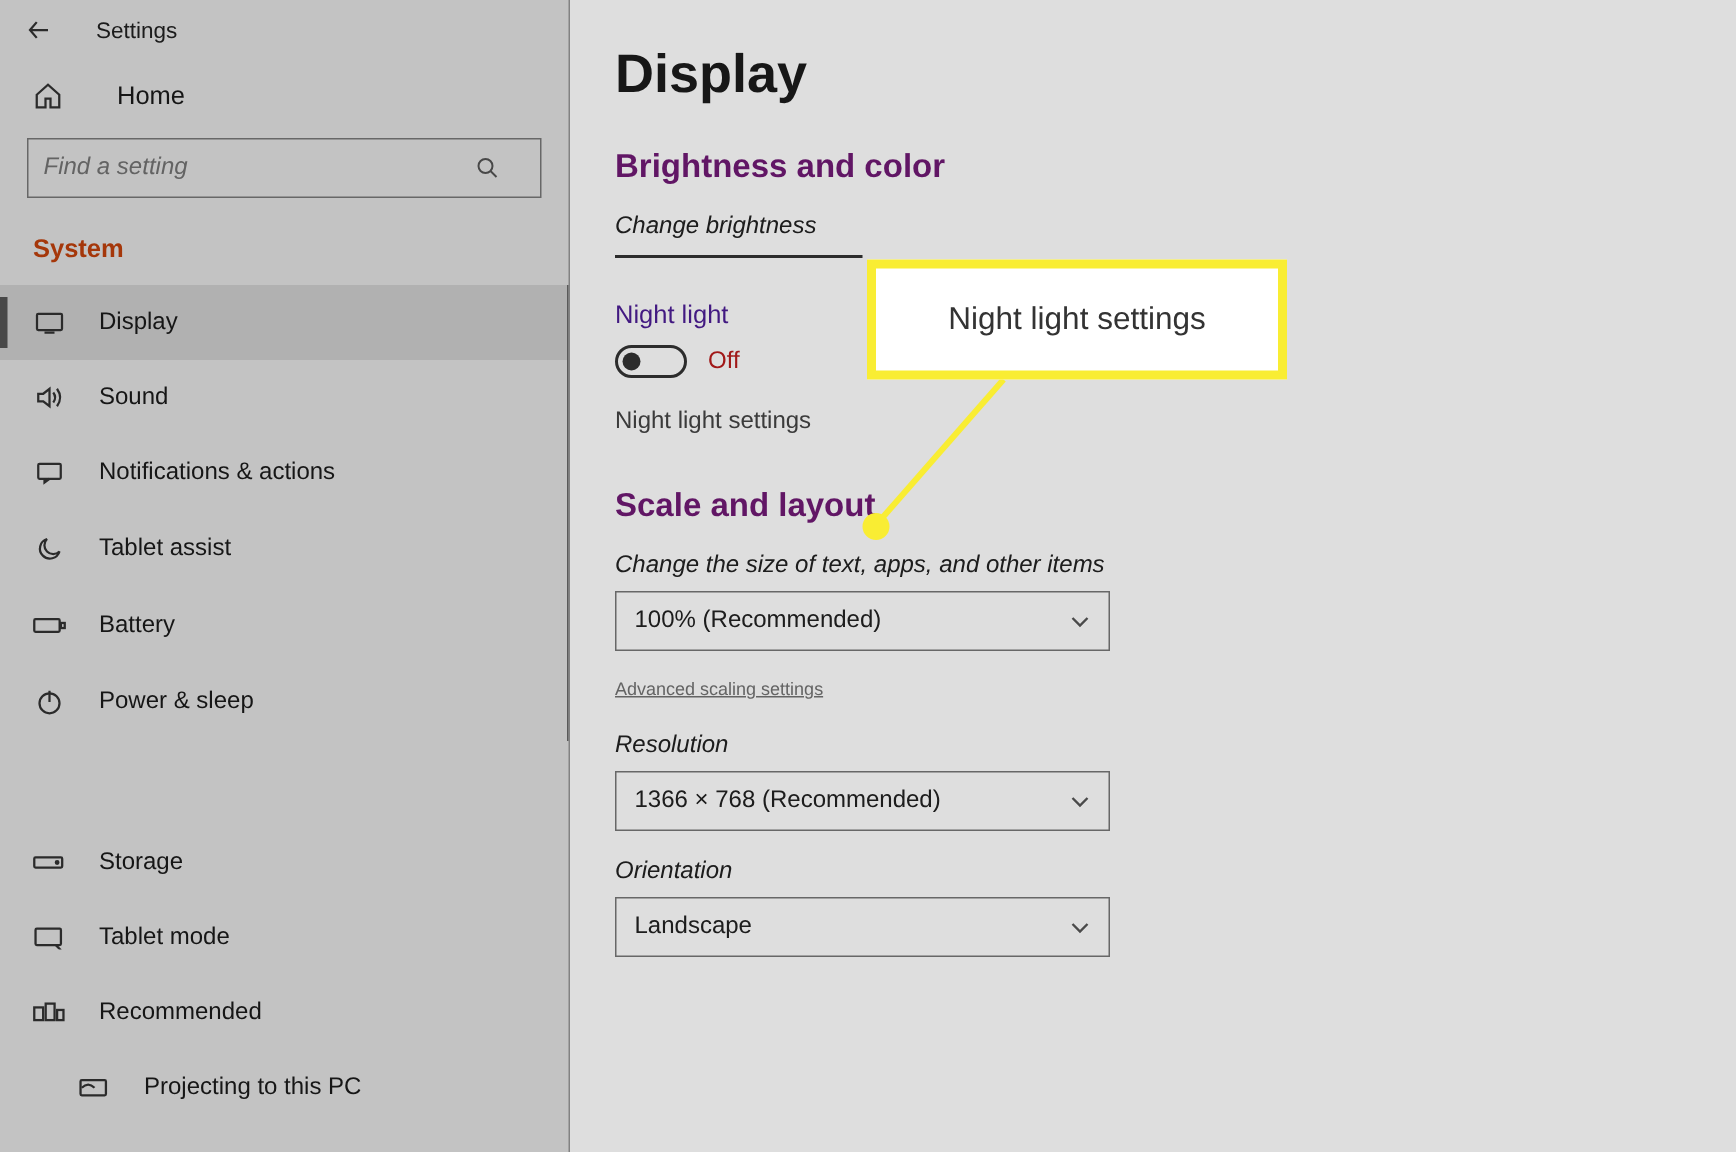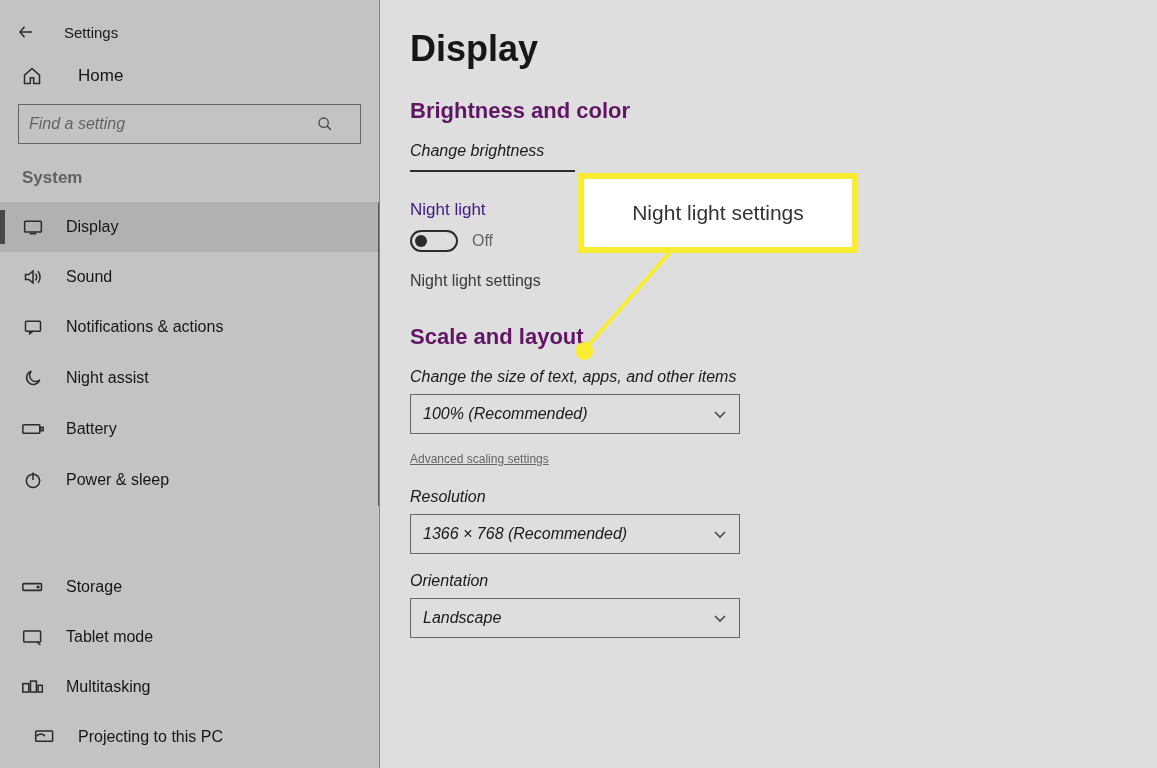--- a/index.html
+++ b/index.html
@@ -4,68 +4,68 @@
 <style>
   * { margin:0; padding:0; box-sizing:border-box; font-family:"Segoe UI",Arial,sans-serif; }
   body { width:1157px; height:768px; background:#fff; position:relative; overflow:hidden; }
 
   
   .sidebar { position:absolute; left:0; top:0; width:380px; height:768px;
              background:#e6e6e6; border-right:1px solid #999; }
   .dimmer  { position:absolute; left:0; top:0; width:380px; height:768px;
              background:rgba(0,0,0,0.15); pointer-events:none; }
 
-  .sb-header { display:flex; align-items:center; padding:22px 16px 0 16px; gap:28px; }
+  .sb-header { display:flex; align-items:center; padding:10px 16px 0 16px; gap:28px; }
   .sb-header .back-icon { width:20px; height:20px; display:flex; align-items:center; justify-content:center; cursor:pointer; }
   .sb-title { font-size:15px; color:#222; }
 
   .home-row { display:flex; align-items:center; gap:36px; padding:24px 22px 18px 22px; cursor:pointer; }
   .home-row .lbl { font-size:17px; color:#1a1a1a; }
 
   .search-wrap { margin:0 18px 24px 18px; }
   .search-box { width:100%; height:40px; border:1px solid #7a7a7a; background:transparent;
                 padding:0 40px 0 10px; font-size:16px; color:#555; font-style:italic; position:relative; }
   .search-row { position:relative; }
   .search-icon-wrap { position:absolute; right:28px; top:50%; transform:translateY(-50%); }
 
-  .system-label { font-size:17px; font-weight:600; padding:0 22px 14px 22px; color:#737373; }
+  .system-label { font-size:17px; font-weight:600; padding:0 22px 14px 22px; color:#c2410c; }
 
   .nav        { border-right:2px solid #6a6a6a; margin-right:-1px; }
   .nav-wrap   { height:360px; overflow:hidden; }
   .nav-item   { display:flex; align-items:center; gap:22px; padding:16px 22px; cursor:pointer; font-size:16px; color:#1a1a1a; }
   .nav-item .icon { width:22px; display:flex; align-items:center; justify-content:center; }
   .nav-item.active { background:#d0d0d0; position:relative; }
   .nav-item.active::before { content:""; position:absolute; left:0; top:8px; bottom:8px; width:5px; background:#555; }
   .nav-rest .nav-item { padding:16px 22px; }
   .nav-rest { }
-  .cut-item { color:#1a1a1a; padding:16px 22px 0 34px; display:flex; align-items:center; gap:22px; }
+  .cut-item { color:#1a1a1a; padding:16px 22px 0 16px; display:flex; align-items:flex-end; gap:22px;margin-left:36px; }
 
   
   .main { position:absolute; left:380px; top:0; right:0; height:768px; background:#fff; padding:28px 30px; }
   .main-dimmer { position:absolute; left:380px; top:0; right:0; height:768px;
                  background:rgba(0,0,0,0.13); pointer-events:none; }
 
   h1.page-title { font-size:36px; font-weight:600; color:#1b1b1b; margin-bottom:28px; }
   h2.section { font-size:22px; font-weight:600; color:#701a75; margin:20px 0 18px 0; }
   .setting-label { font-size:16px; color:#222; margin-bottom:8px;font-style:italic; }
   .slider-track { width:165px; height:2px; background:#333; margin:10px 0 28px 0; position:relative; }
   .slider-thumb { position:absolute; left:100%; top:50%; }
 
   .sub-label { font-size:17px; color:#4c1d95; margin:6px 0 10px 0; }
   .toggle-row { display:flex; align-items:center; gap:14px; margin-bottom:20px; }
   .toggle { width:48px; height:22px; border:2px solid #333; border-radius:12px; position:relative; cursor:pointer; }
   .toggle-knob { position:absolute; width:12px; height:12px; background:#333; border-radius:50%; left:3px; top:3px; }
-  .toggle-state { font-size:16px; color:#737373; }
+  .toggle-state { font-size:16px; color:#b91c1c; }
 
   .link-txt { font-size:16px; color:#444; cursor:pointer; margin-bottom:6px; }
   .link-muted { font-size:12px; color:#737373; cursor:pointer; margin:12px 0 22px 0;text-decoration:underline; }
 
   .dropdown { width:330px; height:40px; border:1px solid #777; background:transparent;
               display:flex; align-items:center; justify-content:space-between;
-              padding:0 12px; font-size:16px; color:#222; cursor:pointer; margin-bottom:18px;font-style:italic; }
+              padding:0 12px; font-size:16px; color:#222; cursor:pointer; margin-bottom:18px; }
 
   
   .callout { position:absolute; left:578px; top:173px; width:280px; height:80px;
              background:#fff; border:6px solid #f9ed33; display:flex; align-items:center; justify-content:center;
              font-size:21px; color:#333; z-index:50; }
   .callout-line { position:absolute; z-index:49; pointer-events:none; }
   .callout-dot { position:absolute; left:575px; top:342px; width:18px; height:18px; border-radius:50%;
                  background:#f9ed33; z-index:50; }
 
   svg { display:block; }
@@ -137,21 +137,21 @@
           </svg>
         </span>
         <span>Notifications &amp; actions</span>
       </div>
       <div class="nav-item">
         <span class="icon">
           <svg width="20" height="20" viewBox="0 0 24 24" fill="none" stroke="#333" stroke-width="1.8">
             <path d="M20 14 A8 8 0 1 1 10 4 A6 6 0 0 0 20 14 Z"></path>
           </svg>
         </span>
-        <span>Night assist</span>
+        <span>Tablet assist</span>
       </div>
       <div class="nav-item">
         <span class="icon">
           <svg width="22" height="14" viewBox="0 0 26 14" fill="none" stroke="#333" stroke-width="1.8">
             <rect x="1" y="2" width="20" height="10" rx="1"></rect>
               <rect x="22" y="5" width="3" height="4"></rect>
           </svg>
         </span>
         <span>Battery</span>
       </div>
@@ -187,21 +187,21 @@
       <span>Tablet mode</span>
     </div>
     <div class="nav-item">
       <span class="icon">
         <svg width="22" height="16" viewBox="0 0 26 18" fill="none" stroke="#333" stroke-width="1.8">
           <rect x="1" y="5" width="7" height="10"></rect>
             <rect x="10" y="2" width="7" height="13"></rect>
             <rect x="19" y="7" width="5" height="8"></rect>
         </svg>
       </span>
-      <span>Multitasking</span>
+      <span>Recommended</span>
     </div>
     <div class="cut-item">
       <span class="icon">
         <svg width="22" height="16" viewBox="0 0 26 18" fill="none" stroke="#333" stroke-width="1.8">
           <rect x="2" y="2" width="20" height="12" rx="1"></rect>
             <path d="M3 8 Q8 3 13 8"></path>
         </svg>
       </span>
       <span>Projecting to this PC</span>
     </div>

